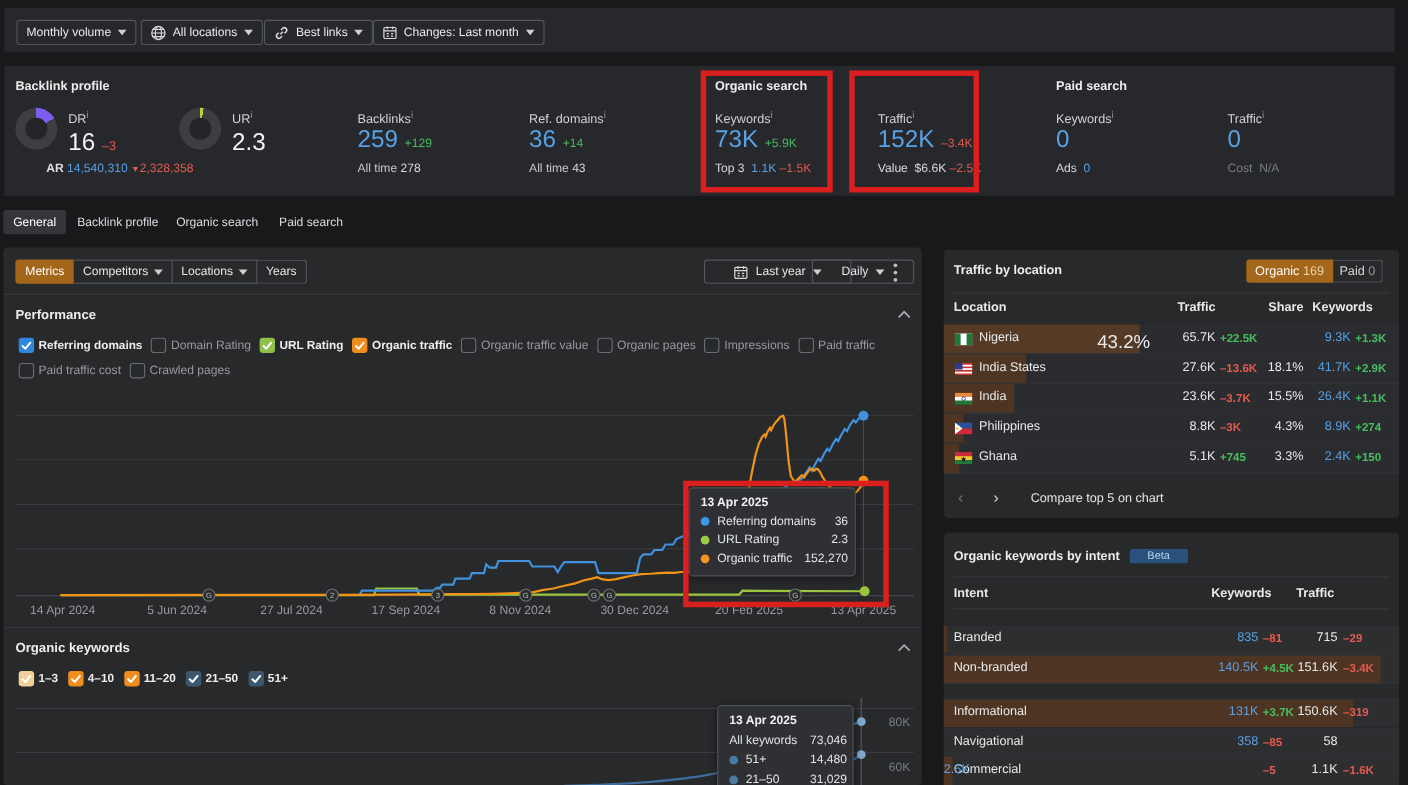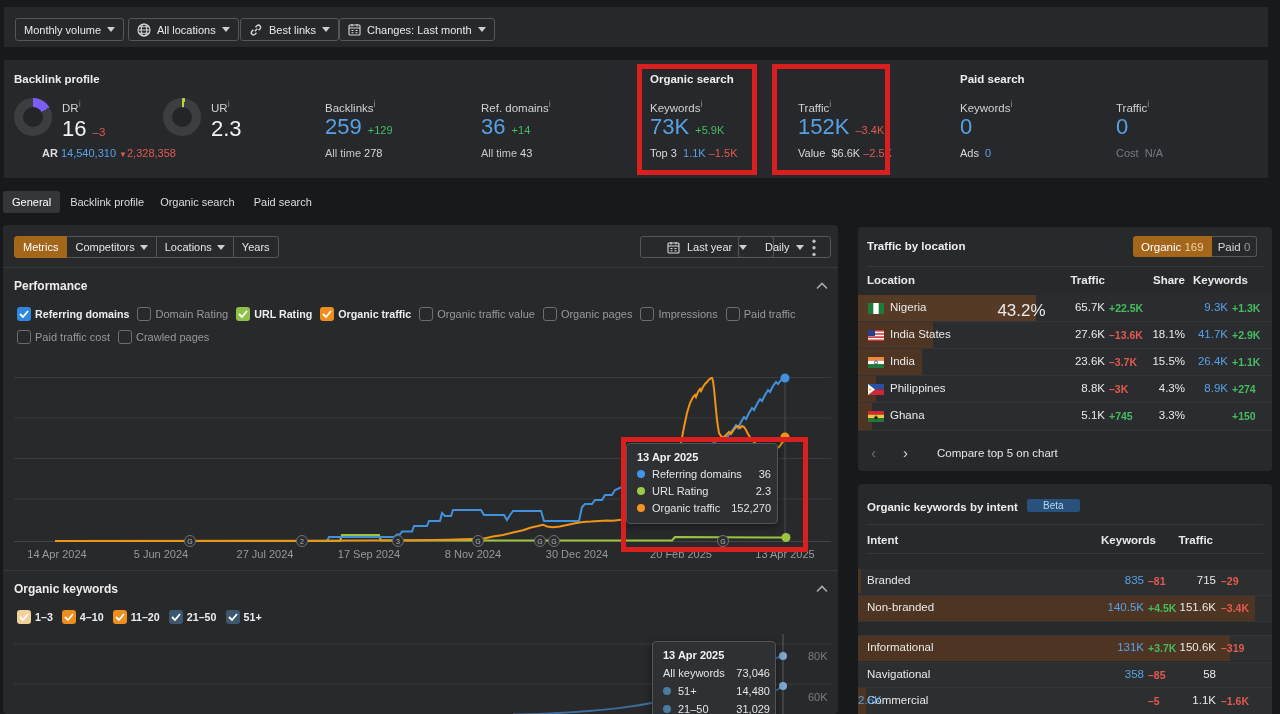--- a/index.html
+++ b/index.html
@@ -379,20 +379,21 @@
     <svg class="abs" style="left:10px; top:8px;" width="16" height="11">
         <rect width="16" height="3.7" fill="#ce2939"></rect>
         <rect y="3.7" width="16" height="3.6" fill="#f5c437"></rect>
         <rect y="7.3" width="16" height="3.7" fill="#1d7a38"></rect>
         <path d="M8 3.9 L8.7 5.7 L10.4 5.7 L9 6.9 L9.5 8.7 L8 7.6 L6.5 8.7 L7 6.9 L5.6 5.7 L7.3 5.7 Z" fill="#111"></path>
       </svg>
     <span class="abs" style="left:32px; top:6px; font-size:11.5px;">Ghana</span>
     <span class="abs" style="left:0; top:6px; width:247px; text-align:right; font-size:11.5px;">5.1K</span>
     <span class="abs delta-g" style="left:251px; top:7px;">+745</span>
     <span class="abs" style="left:0; top:6px; width:327px; text-align:right; font-size:11.5px;">3.3%</span>
+    <span class="abs kwblue" style="left:0; top:6px; width:370px; text-align:right; font-size:11.5px;">2.4K</span>
     <span class="abs delta-g" style="left:374px; top:7px;">+150</span>
   </div>
   <div class="rowline" style="top:94px;"></div>
   <div class="rowline" style="top:121px;"></div>
   <div class="rowline" style="top:148px;"></div>
   <div class="rowline" style="top:175px;"></div>
   <div class="rowline" style="top:203px;"></div>
   <div class="abs" style="left:13px; top:217px; color:#6f7277; font-size:15px;">‹</div>
   <div class="abs" style="left:45px; top:217px; color:#d8d9db; font-size:15px;">›</div>
   <div class="abs" style="left:79px; top:220px; font-size:11.5px; color:#e4e5e7;">Compare top 5 on chart</div>

